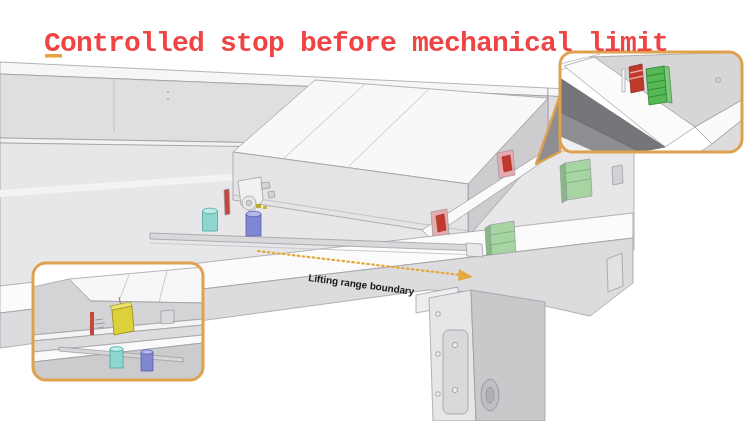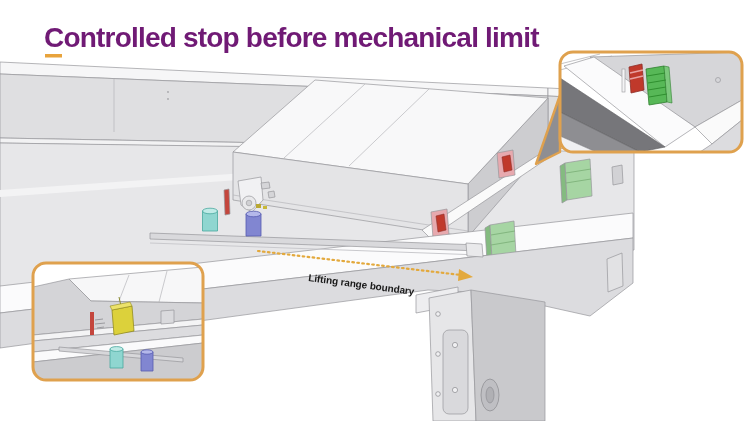--- a/index.html
+++ b/index.html
@@ -1,19 +1,19 @@
 <!DOCTYPE html>
 <html><head>
 <meta charset="utf-8">
 <style>
   html,body{margin:0;padding:0;background:#fff;}
   .stage{position:relative;width:750px;height:421px;background:#fff;overflow:hidden;
          font-family:"Liberation Sans", sans-serif;}
-  .title{position:absolute;left:44px;top:22px;margin:0;font-size:28px;font-weight:700;
-         letter-spacing:-0.8px;color:#701a75;white-space:nowrap;z-index:3;}
+  .title{position:absolute;left:44px;top:28px;margin:0;font-size:28px;font-weight:700;
+         letter-spacing:-0.8px;color:#ef4444;white-space:nowrap;z-index:3;font-family:Liberation Mono, monospace;}
   svg.scene{position:absolute;left:0;top:0;z-index:1;}
   .cad{stroke:#97979b;stroke-width:.7;stroke-linejoin:round;}
   .noln{stroke:none;}
   .dark{stroke:#5f5f63;stroke-width:.6;}
   .seam{stroke:#b6b6ba;stroke-width:.7;fill:none;}
   .boundary-label{font-family:"Liberation Sans",sans-serif;font-size:10px;font-weight:700;
                   letter-spacing:-0.1px;}
 </style>
 </head>
 <body>

